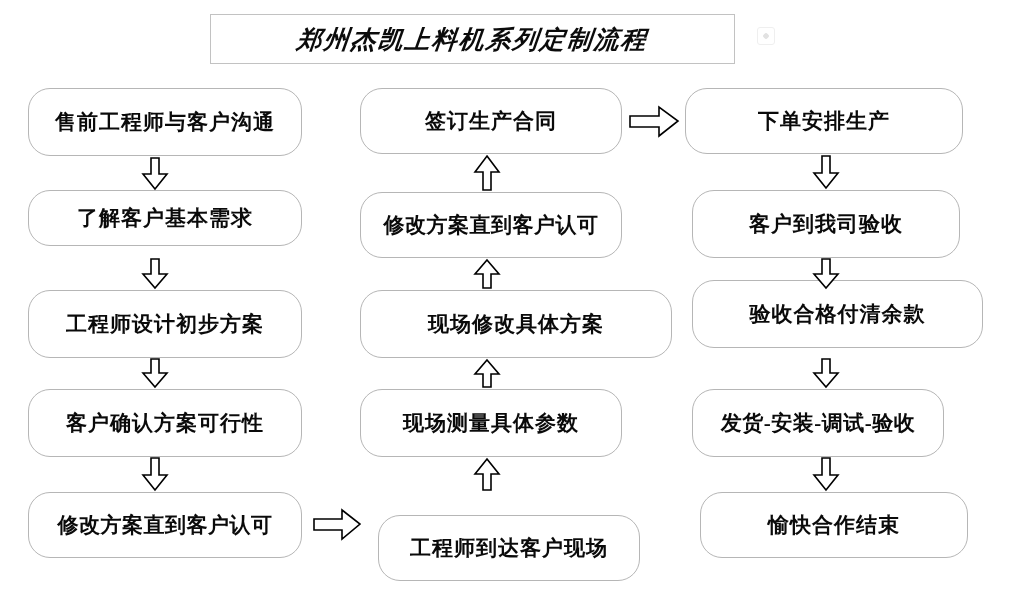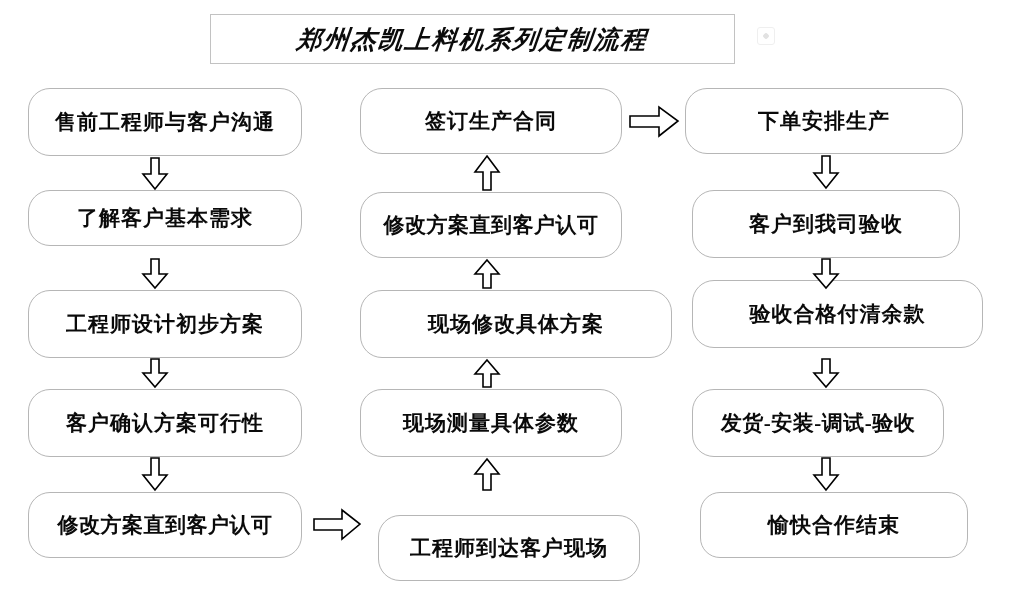--- a/index.html
+++ b/index.html
@@ -138,21 +138,21 @@
   </div>
   <div class="node" style="left:692px; top:190px; width:268px; height:68px;text-align:right;">
     <span class="node-label">客户到我司验收</span>
   </div>
   <div class="node" style="left:692px; top:280px; width:291px; height:68px;">
     <span class="node-label">验收合格付清余款</span>
   </div>
   <div class="node wide" style="left:692px; top:389px; width:252px; height:68px;">
     <span class="node-label">发货-安装-调试-验收</span>
   </div>
-  <div class="node" style="left:700px; top:492px; width:268px; height:66px;border-radius:20px;">
+  <div class="node" style="left:700px; top:492px; width:268px; height:66px;">
     <span class="node-label">愉快合作结束</span>
   </div>
 
   <div class="arrow" style="left:142px; top:158px;">
     <svg width="26" height="32" viewBox="0 0 26 32">
         <polygon points="9,0 17,0 17,16 25,16 13,31 1,16 9,16"></polygon>
       </svg>
   </div>
   <div class="arrow" style="left:142px; top:259px;">
     <svg width="26" height="30" viewBox="0 0 26 30">

